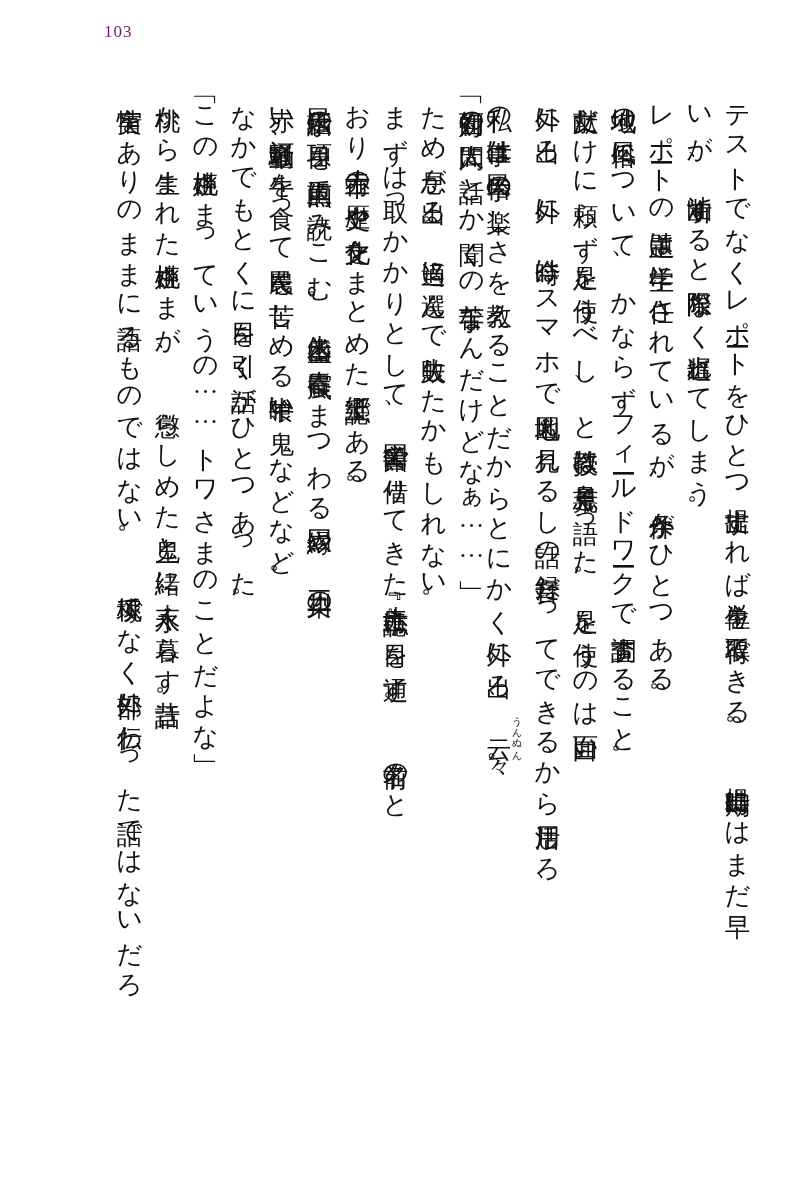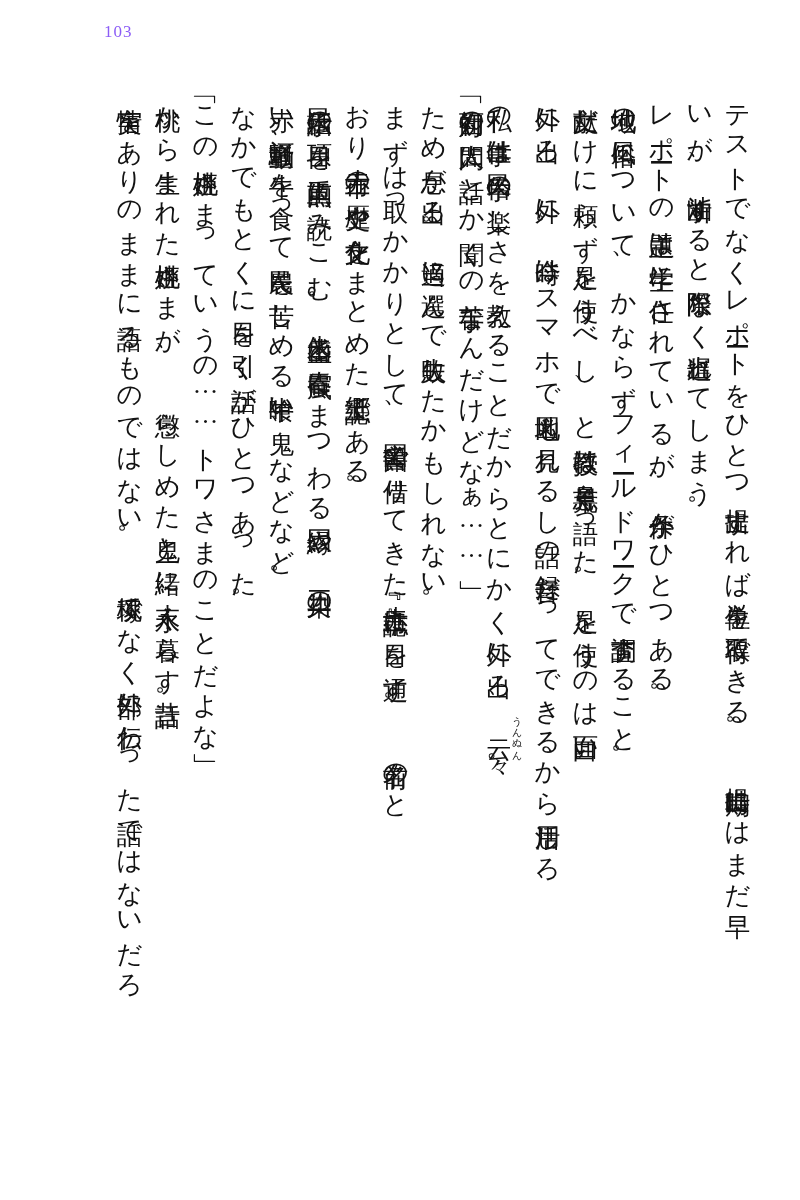--- a/index.html
+++ b/index.html
@@ -22,21 +22,21 @@
     background: #ffffff;
   }
 
   
   .page-number {
     position: absolute;
     top: 22px;
     left: 104px;
     font-size: 17px;
     letter-spacing: 1px;
-    color: #8b5cf6;
+    color: #701a75;
     font-family: "Liberation Serif", "DejaVu Serif", serif;
   }
 
   
   .text-block {
     position: absolute;
     top: 88px;
     left: 52px;
     right: 50px;
     height: 1060px;

